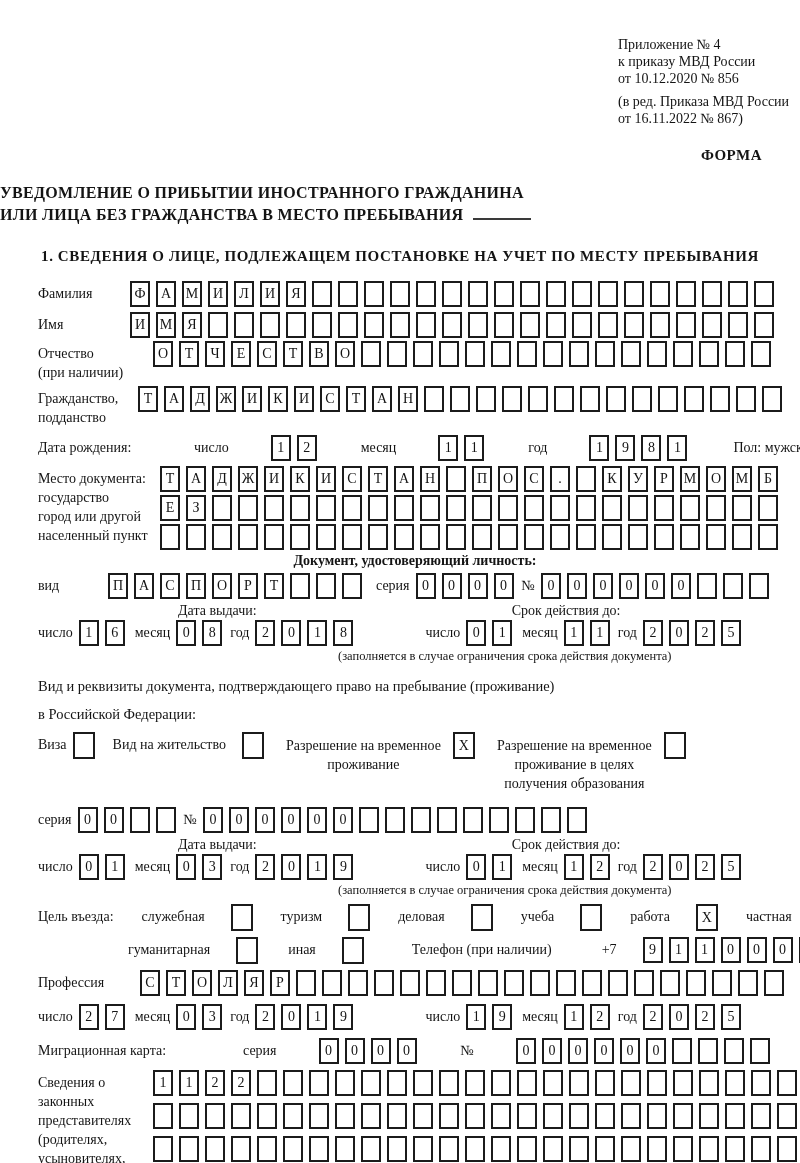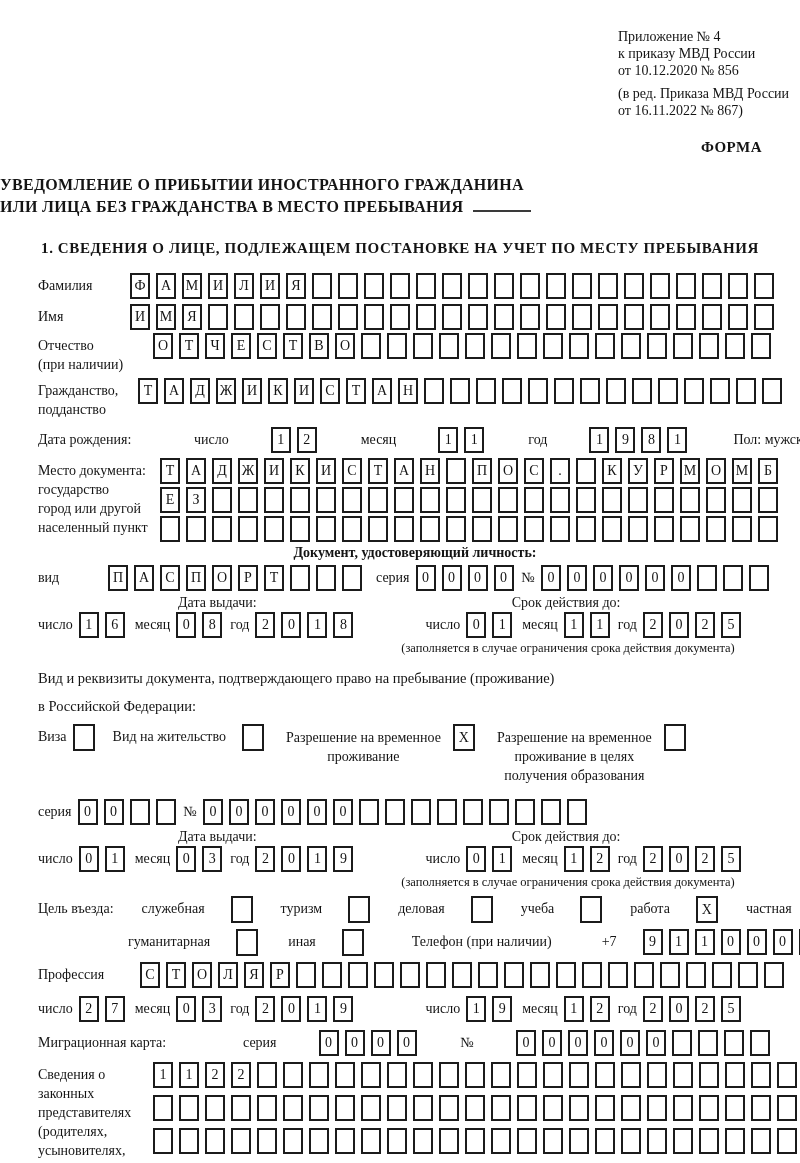--- a/index.html
+++ b/index.html
@@ -2,21 +2,21 @@
 <html><head>
 <meta charset="utf-8">
 <style>
   html, body { margin: 0; padding: 0; background: #ffffff; }
   body { font-family: "Liberation Serif", "DejaVu Serif", serif; color: #141414; }
   .page {
     position: relative; width: 800px; height: 1163px; margin: 0 auto;
     background: #ffffff; overflow: hidden; box-sizing: border-box;
   }
   
-  .law-ref { padding-top: 28px; margin-left: 618px; font-size: 14px; line-height: 17px; }
+  .law-ref { padding-top: 36px; margin-left: 618px; font-size: 14px; line-height: 17px; }
   .law-ref .amend { margin-top: 6px; }
   .forma { margin-top: 20px; padding-right: 38px; text-align: right; font-weight: bold; font-size: 15px; letter-spacing: 0.5px; }
   
   .title { margin-top: 18px; text-align: left; font-weight: bold; font-size: 16px; line-height: 22px; letter-spacing: 0.3px; }
   .blank-line { display: inline-block; width: 58px; height: 13px; border-bottom: 2px solid #3a3a3a; margin-left: 10px; }
   .section-heading { margin-top: 22px; text-align: center; font-weight: bold; font-size: 15px; letter-spacing: 0.6px; }
   
   .form-body { margin: 16px 8px 0 38px; }
   .row { display: flex; align-items: flex-start; }
   .lbl, .sub { font-size: 14px; line-height: 18px; padding-top: 4px; flex: none; }
@@ -37,21 +37,21 @@
   .ml8 { margin-left: 8px; } .ml14 { margin-left: 14px; } .ml10 { margin-left: 10px; }
   .doc-heading { margin-top: 3px; text-align: center; font-weight: bold; font-size: 14px; }
   
   .dates-block { margin-top: 4px; }
   .dates-headers { display: flex; font-size: 14px; }
   .dh { flex: none; }
   .dh-left { margin-left: 140px; }
   .dh-right { margin-left: 255px; }
   .dates-fields { margin-top: 1px; }
   .dgap { margin-left: 72px; }
-  .date-note { margin-left: 300px; width: 460px; text-align: center; font-size: 12.5px; margin-top: 3px; }
+  .date-note { margin-left: 300px; width: 460px; font-size: 12.5px; margin-top: 3px; }
   .intro { margin-top: 8px; font-size: 14.5px; line-height: 28px; }
   .opt-label { flex: none; text-align: center; font-size: 14px; line-height: 19px; padding-top: 4px; }
   .sex-label { margin-left: 10px; }
 </style>
 </head>
 <body>
 
 <div class="page">
 
   <div class="law-ref">

